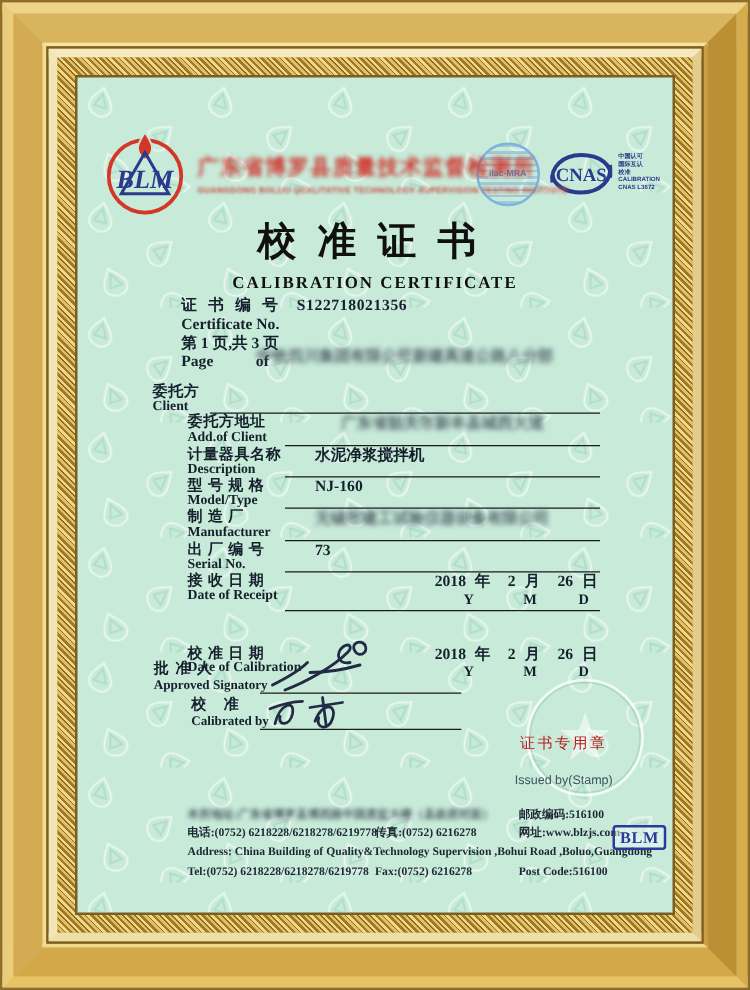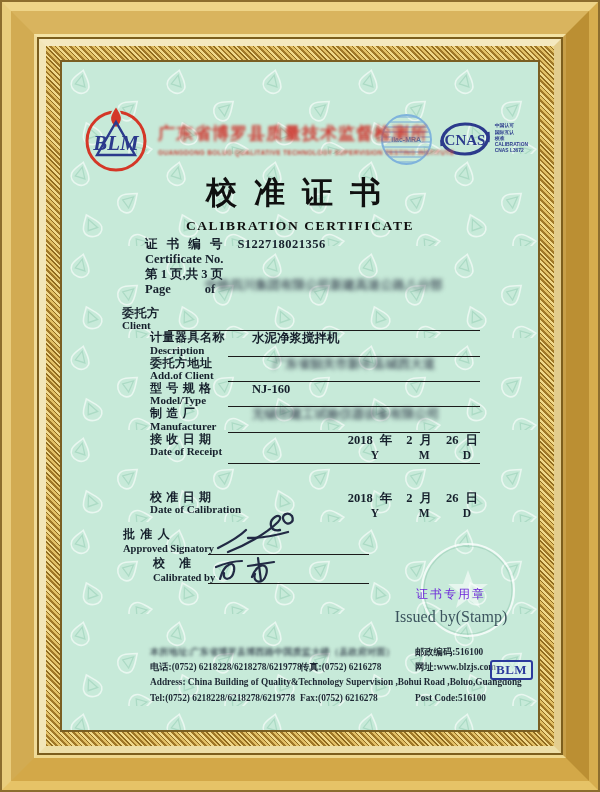--- a/index.html
+++ b/index.html
@@ -57,22 +57,22 @@
   #sigs{top:465px;left:61px;width:246px;}
   .srow{display:flex;height:28px;margin-bottom:1px;}
   .slabel{width:85px;flex:none;font-weight:bold;line-height:1.05;padding-top:1px;}
   .slabel .cn{font-size:12px;letter-spacing:1px;white-space:nowrap;}
   .slabel .en{font-family:"Liberation Serif",serif;font-size:10.5px;margin-top:2px;white-space:nowrap;}
   .sind .cn,.sind .en{margin-left:30px;}
   .sline{flex:1;border-bottom:1.6px solid #1b1b1b;position:relative;}
   .sline svg{position:absolute;left:-8px;bottom:-4px;overflow:visible;}
   
   #stamp{top:524px;left:330px;width:118px;text-align:center;}
-  #stamp .cn{font-size:12px;letter-spacing:2px;color:#6d28d9;}
-  #stamp .en{font-family:Liberation Serif, serif;font-size:16px;color:#3c545e;margin-top:5px;}
+  #stamp .cn{font-size:12px;letter-spacing:2px;color:#b91c1c;}
+  #stamp .en{font-family:Liberation Sans, sans-serif;font-size:10px;color:#3c545e;margin-top:16px;}
   #seal{left:352px;top:474px;}
   
   #footer{top:583px;left:88px;width:334px;font-family:"Liberation Serif",serif;font-size:9.3px;font-weight:600;color:#1d2733;line-height:15.2px;white-space:nowrap;}
   .fl{display:flex;}
   .c1{width:150px;flex:none;}
   .c2{width:115px;flex:none;}
   .addr{width:265px;flex:none;filter:blur(1.6px);color:#4f5f66;}
   #badge{top:598px;left:428px;border:2px solid #2b3a9c;border-radius:3px;padding:0px 4px;color:#2b3a9c;font-family:"Liberation Serif",serif;font-weight:bold;font-size:13px;letter-spacing:.5px;background:rgba(235,250,244,.5);}
 </style>
 </head>
@@ -161,50 +161,57 @@
     <div class="frow r0">
       <div class="flabel">
           <div class="cn">委托方</div>
           <div class="en">Client</div>
         </div>
       <div class="fval center"><span class="blur2">中铁四川集团有限公司新建高速公路八分部</span></div>
     </div>
 
     <div class="frow rin">
       <div class="flabel">
+          <div class="cn">委托方地址</div>
+          <div class="en">Add.of Client</div>
+        </div>
+      <div class="fval center"><span class="blur2">广东省韶关市新丰县城西大道</span></div>
+    </div>
+
+    <div class="frow rin">
+      <div class="flabel">
           <div class="cn">计量器具名称</div>
           <div class="en">Description</div>
         </div>
       <div class="fval"><span>水泥净浆搅拌机</span></div>
     </div>
 
     <div class="frow rin">
       <div class="flabel">
-          <div class="cn">委托方地址</div>
-          <div class="en">Add.of Client</div>
-        </div>
-      <div class="fval center"><span class="blur2">广东省韶关市新丰县城西大道</span></div>
-    </div>
-
-    <div class="frow rin">
-      <div class="flabel">
           <div class="cn">型 号 规 格</div>
           <div class="en">Model/Type</div>
         </div>
       <div class="fval"><span>NJ-160</span></div>
     </div>
 
     <div class="frow rin">
       <div class="flabel">
           <div class="cn">制 造 厂</div>
           <div class="en">Manufacturer</div>
         </div>
       <div class="fval"><span class="blur2">无锡市建工试验仪器设备有限公司</span></div>
     </div>
 
+    <div class="frow rin">
+      <div class="flabel">
+          <div class="cn">出 厂 编 号</div>
+          <div class="en">Serial No.</div>
+        </div>
+      <div class="fval"><span>73</span></div>
+    </div>
 
     <div class="frow rin">
       <div class="flabel">
           <div class="cn">接 收 日 期</div>
           <div class="en">Date of Receipt</div>
         </div>
       <div class="fval dateblock">
         <div class="dgrp">
             <div><span class="num">2018</span><span>年</span></div>
             <div class="sub">Y</div>

